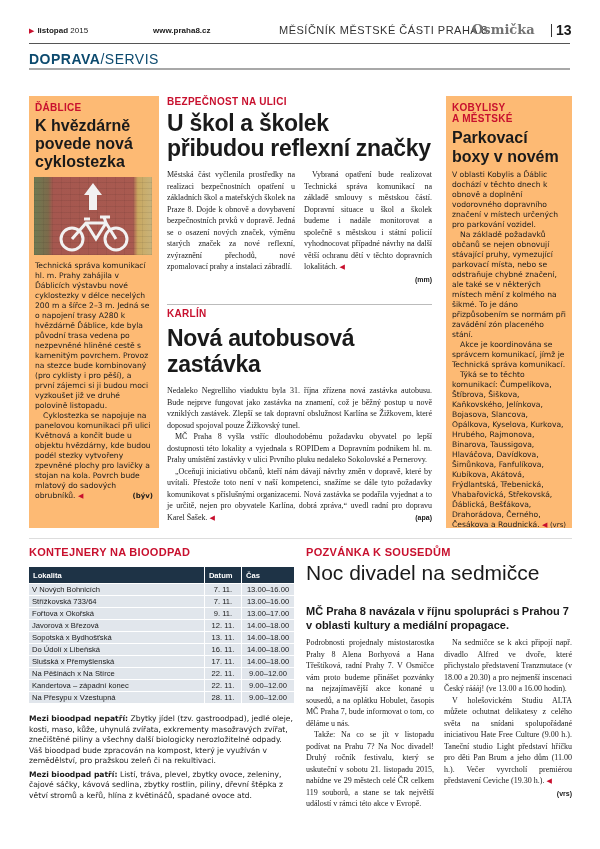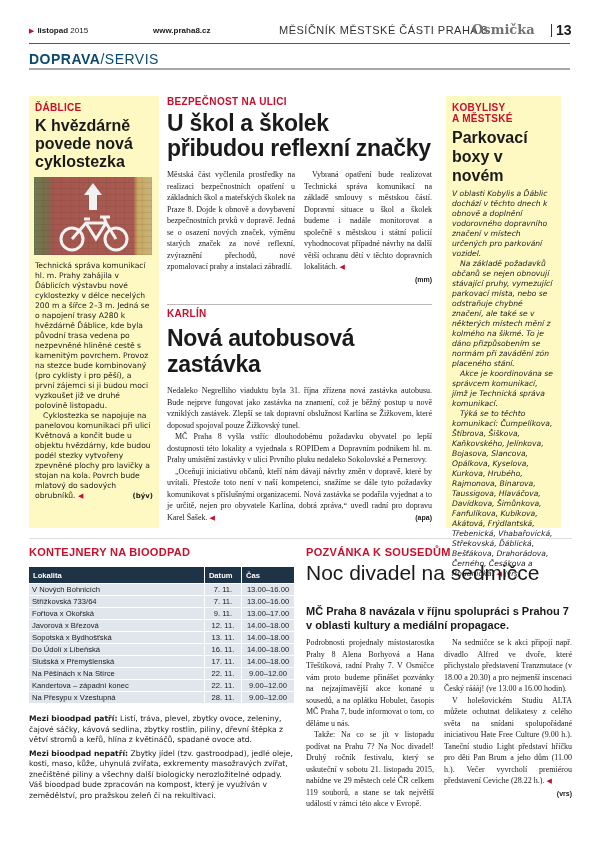--- a/index.html
+++ b/index.html
@@ -15,21 +15,21 @@
   .hdr .mag { position: absolute; left: 250px; top: 2px; font-size: 11px; letter-spacing: 0.5px; color: #333; }
   .hdr .brand { position: absolute; left: 443px; top: 0px; font-family: "DejaVu Serif", serif; font-weight: bold; font-size: 13px; color: #737373; }
   .hdr .sep { position: absolute; left: 522px; top: 2px; width: 1px; height: 13px; background: #333; }
   .hdr .pg { position: absolute; left: 527px; top: 0px; font-size: 14px; font-weight: bold; }
 
   .section { position: absolute; left: 29px; top: 50px; width: 541px; height: 20px; border-bottom: 2px solid #a8a8a8; }
   .section span { font-size: 14px; color: #0c4a6e; letter-spacing: 0.5px; }
   .section .b { font-weight: bold; }
 
   
-  .sidebox { position: absolute; background: #fef9c3; }
+  .sidebox { position: absolute; background: #fdba74; }
   .kicker { color: #c8102e; font-weight: bold; font-size: 10px; letter-spacing: 0.3px; }
   .sans { font-family: "DejaVu Sans", sans-serif; }
 
   
   #left { left: 29px; top: 96px; width: 130px; height: 432px; padding: 6px 6px; }
   #left h2 { font-size: 16px; font-weight: bold; line-height: 18px; margin-top: 4px; }
   #left .photo { width: 118px; height: 78px; margin: 6px 0 6px -1px; position: relative; overflow: hidden;
      background: linear-gradient(90deg, #6f7a52 0, #7d6a4b 12%, #a5574f 16%, #a95a50 84%, #c9a860 88%, #c8b37b 100%); }
   #left .photo .tiles { position: absolute; inset: 0; background-image:
      repeating-linear-gradient(0deg, rgba(0,0,0,0.07) 0 1px, transparent 1px 6px),
@@ -47,23 +47,23 @@
   .sign { font-family: "Liberation Sans", sans-serif; font-size: 7px; font-weight: bold; text-align: right; display: block; }
   .endmark { color: #c8102e; font-size: 7px; }
   .rule { position: absolute; height: 1px; background: #bbb; }
 
   #c2 { position: absolute; left: 167px; top: 308px; width: 265px; }
   #c2 h1 { font-size: 23px; font-weight: bold; line-height: 26px; margin-top: 6px; letter-spacing: -0.3px; }
   #c2 .body { margin-top: 8px; font-family: "Liberation Serif", serif; font-size: 8px; line-height: 11.5px; text-align: justify; }
   #c2 .body p + p { text-indent: 8px; }
 
   
-  #right { left: 446px; top: 96px; width: 115px; height: 432px; padding: 6px 6px; }
+  #right { left: 446px; top: 96px; width: 126px; height: 432px; padding: 6px 6px; }
   #right h2 { font-size: 16px; font-weight: bold; line-height: 19px; margin-top: 4px; }
-  #right .body { font-size: 7.6px; line-height: 10px; margin-top: 4px; font-style: italic; }
+  #right .body { font-size: 7.6px; line-height: 10px; margin-top: 4px; }
   #right .body p + p { text-indent: 8px; }
 
   
   #bio { position: absolute; left: 29px; top: 546px; width: 265px; }
   #bio .kicker { font-size: 11px; }
   table { width: 100%; border-collapse: separate; border-spacing: 0 1px; margin-top: 8px; font-size: 7.6px; }
   thead th { background: #1e3346; color: #fff; font-weight: bold; text-align: left; padding: 0 4px; height: 16px; }
   thead th + th { border-left: 1px solid #fff; }
   tbody td { background: #e1e6ec; padding: 0 3px; height: 11px; }
   tbody td + td { border-left: 1px solid #fff; text-align: center; }
@@ -221,33 +221,33 @@
           <td>9.00–12.00</td>
         </tr>
         <tr>
           <td>Na Přesypu x Vzestupná</td>
           <td>28. 11.</td>
           <td>9.00–12.00</td>
         </tr>
       </tbody>
   </table>
   <div class="notes sans">
+    <p><b>Mezi bioodpad nepatří:</b><span> Zbytky jídel (tzv. gastroodpad), jedlé oleje, kosti, maso, kůže, uhynulá zvířata, exkrementy masožravých zvířat, znečištěné piliny a všechny další biologicky nerozložitelné odpady. Váš bioodpad bude zpracován na kompost, který je využíván v zemědělství, pro pražskou zeleň či na rekultivaci.</span></p>
     <p><b>Mezi bioodpad patří:</b><span> Listí, tráva, plevel, zbytky ovoce, zeleniny, čajové sáčky, kávová sedlina, zbytky rostlin, piliny, dřevní štěpka z větví stromů a keřů, hlína z květináčů, spadané ovoce atd.</span></p>
-    <p><b>Mezi bioodpad nepatří:</b><span> Zbytky jídel (tzv. gastroodpad), jedlé oleje, kosti, maso, kůže, uhynulá zvířata, exkrementy masožravých zvířat, znečištěné piliny a všechny další biologicky nerozložitelné odpady. Váš bioodpad bude zpracován na kompost, který je využíván v zemědělství, pro pražskou zeleň či na rekultivaci.</span></p>
   </div>
 </div>
 
 <div id="noc">
   <div class="kicker">POZVÁNKA K SOUSEDŮM</div>
   <h1>Noc divadel na sedmičce</h1>
   <h3>MČ Praha 8 navázala v říjnu spolupráci s Prahou 7 v oblasti kultury a mediální propagace.</h3>
   <div class="cols2">
     <div class="col">
       <p>Podrobnosti projednaly místostarostka Prahy 8 Alena Borhyová a Hana Třeštíková, radní Prahy 7. V Osmičce vám proto budeme přinášet pozvánky na nejzajímavější akce konané u sousedů, a na oplátku Hobulet, časopis MČ Praha 7, bude informovat o tom, co děláme u nás.</p>
       <p>Takže: Na co se jít v listopadu podívat na Prahu 7? Na Noc divadel! Druhý ročník festivalu, který se uskuteční v sobotu 21. listopadu 2015, nabídne ve 29 městech celé ČR celkem 119 souborů, a stane se tak největší událostí v rámci této akce v Evropě.</p>
     </div>
     <div class="col">
       <p style="text-indent:8px">Na sedmičce se k akci připojí např. divadlo Alfred ve dvoře, které přichystalo představení Tranzmutace (v 18.00 a 20.30) a pro nejmenší inscenaci Český ráááj! (ve 13.00 a 16.00 hodin).</p>
-      <p><span>V holešovickém Studiu ALTA můžete ochutnat delikatesy z celého světa na snídani spolupořádané iniciativou Hate Free Culture (9.00 h.). Taneční studio Light představí hříčku pro děti Pan Brum a jeho dům (11.00 h.). Večer vyvrcholí premiérou představení Ceviche (28.22 h.).</span> <span class="endmark">◀</span></p>
+      <p><span>V holešovickém Studiu ALTA můžete ochutnat delikatesy z celého světa na snídani spolupořádané iniciativou Hate Free Culture (9.00 h.). Taneční studio Light představí hříčku pro děti Pan Brum a jeho dům (11.00 h.). Večer vyvrcholí premiérou představení Ceviche (19.30 h.).</span> <span class="endmark">◀</span></p>
       <span class="sign">(vrs)</span>
     </div>
   </div>
 </div>
 
 </body></html>

